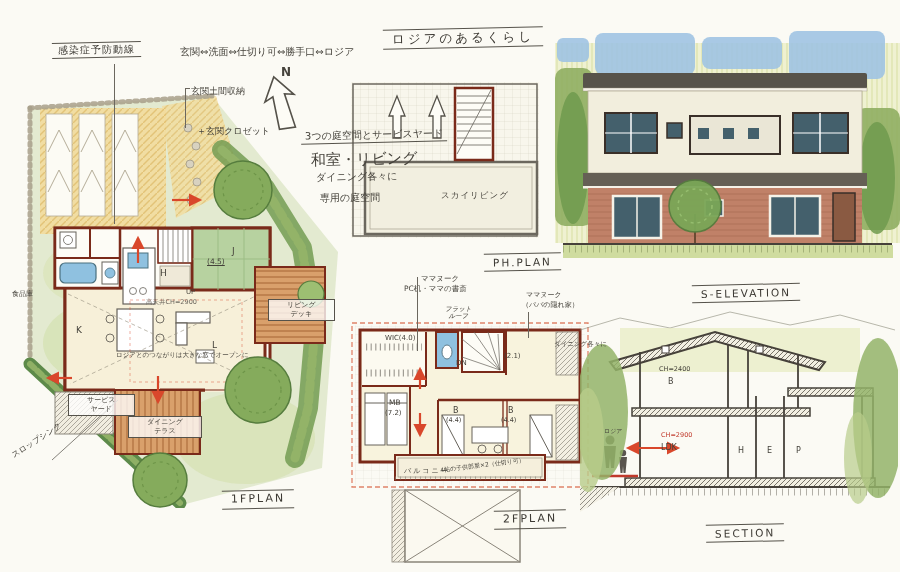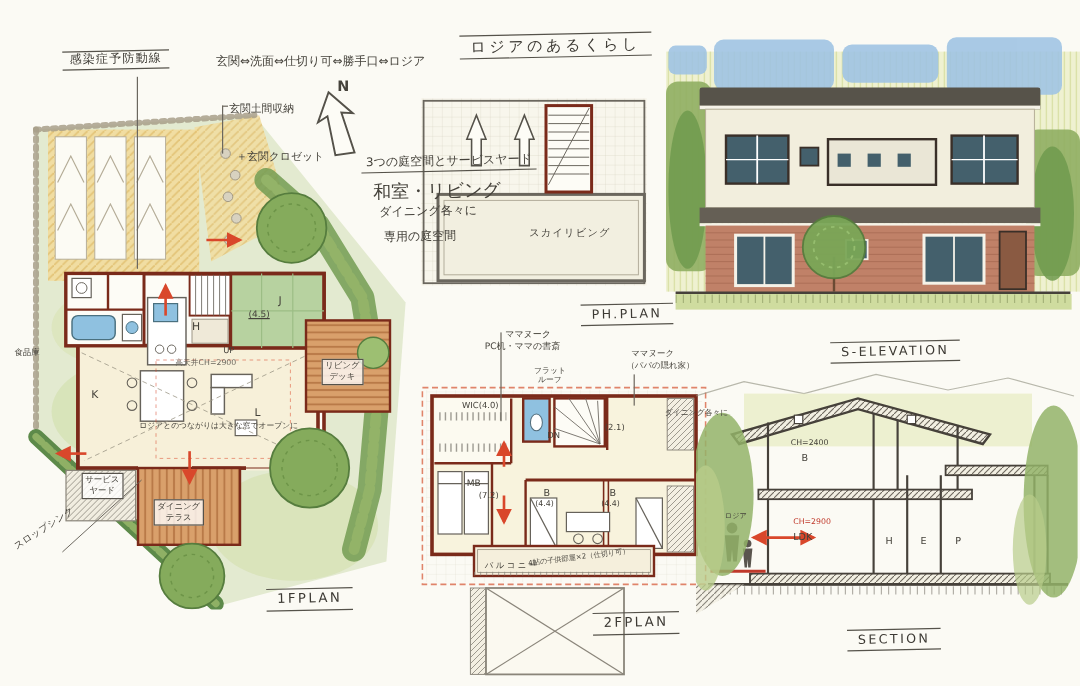--- a/index.html
+++ b/index.html
@@ -3,21 +3,21 @@
 <meta charset="utf-8">
 <style>
   html,body{margin:0;padding:0;background:#e8e6e0;}
   .canvas{position:relative;width:900px;height:572px;background:#fbfaf4;overflow:hidden;
           font-family:"DejaVu Sans",sans-serif;color:#45423b;}
   .canvas svg{position:absolute;}
   .lbl{position:absolute;line-height:1.15;white-space:nowrap;color:#45423b;}
   .hbox{border-top:1.6px solid #55524a;border-bottom:1.6px solid #55524a;
         padding:2px 9px;letter-spacing:2px;transform:rotate(-1.2deg);color:#3d3a34;}
   .ubox{border-bottom:1.6px solid #55524a;padding:1px 4px;transform:rotate(-1.3deg);}
-  .sbox{border:1px solid #55524a;background:rgba(255,255,255,.78);padding:1px 2px;
+  .sbox{border:1px solid #55524a;background:rgba(255,255,255,.78);padding:1px 18px;
         text-align:center;line-height:1.25;}
   .leader{position:absolute;background:#6b675e;}
   .c{text-align:center;}
 </style>
 </head>
 <body>
 
 <div class="canvas">
 
   <svg style="left:10px;top:88px;" width="330" height="420" viewBox="0 0 330 420">
@@ -439,33 +439,33 @@
   </div>
   <div class="lbl" style="left:10px;top:452px;font-size:8px;transform:rotate(-33deg);transform-origin:left top;">スロップシンク</div>
   <div class="lbl hbox" style="left:222px;top:490px;font-size:11px;">1FPLAN</div>
 
   <div class="lbl" style="left:441px;top:191px;font-size:8.5px;letter-spacing:1px;">スカイリビング</div>
   <div class="lbl hbox" style="left:484px;top:253px;font-size:10.5px;">PH.PLAN</div>
 
   <div class="lbl" style="left:421px;top:275px;font-size:7.5px;">ママヌーク</div>
   <div class="lbl" style="left:404px;top:285px;font-size:7.5px;">PC机・ママの書斎</div>
   <div class="leader" style="left:417px;top:277px;width:1px;height:74px;"></div>
-  <div class="lbl c" style="left:445px;top:306px;font-size:6.5px;">
+  <div class="lbl c" style="left:445px;top:306px;font-size:6.5px;font-style:italic;">
     <div>フラット</div>
     <div>ルーフ</div>
   </div>
   <div class="lbl" style="left:526px;top:291px;font-size:7px;">ママヌーク</div>
   <div class="lbl" style="left:522px;top:301px;font-size:7px;">（パパの隠れ家）</div>
   <div class="leader" style="left:528px;top:312px;width:1px;height:26px;"></div>
   <div class="lbl" style="left:554px;top:341px;font-size:6.5px;">ダイニング各々に</div>
   <div class="lbl" style="left:385px;top:334px;font-size:7px;">WIC(4.0)</div>
   <div class="lbl" style="left:456px;top:359px;font-size:7px;">DN</div>
   <div class="lbl" style="left:504px;top:352px;font-size:7px;">(2.1)</div>
   <div class="lbl" style="left:389px;top:399px;font-size:7.5px;">MB</div>
-  <div class="lbl" style="left:385px;top:409px;font-size:7px;padding-left:14px;">(7.2)</div>
+  <div class="lbl" style="left:385px;top:409px;font-size:7px;">(7.2)</div>
   <div class="lbl" style="left:453px;top:406px;font-size:8px;">B</div>
   <div class="lbl" style="left:446px;top:417px;font-size:6.5px;">(4.4)</div>
   <div class="lbl" style="left:508px;top:406px;font-size:8px;">B</div>
   <div class="lbl" style="left:501px;top:417px;font-size:6.5px;">(4.4)</div>
   <div class="lbl" style="left:404px;top:467px;font-size:7px;letter-spacing:2px;">バルコニー</div>
   <div class="lbl" style="left:440px;top:462px;font-size:6px;transform:rotate(-7deg);">4帖の子供部屋×2（仕切り可）</div>
   <div class="lbl hbox" style="left:494px;top:510px;font-size:11px;">2FPLAN</div>
 
   <div class="lbl hbox" style="left:692px;top:284px;font-size:10.5px;">S-ELEVATION</div>
 

